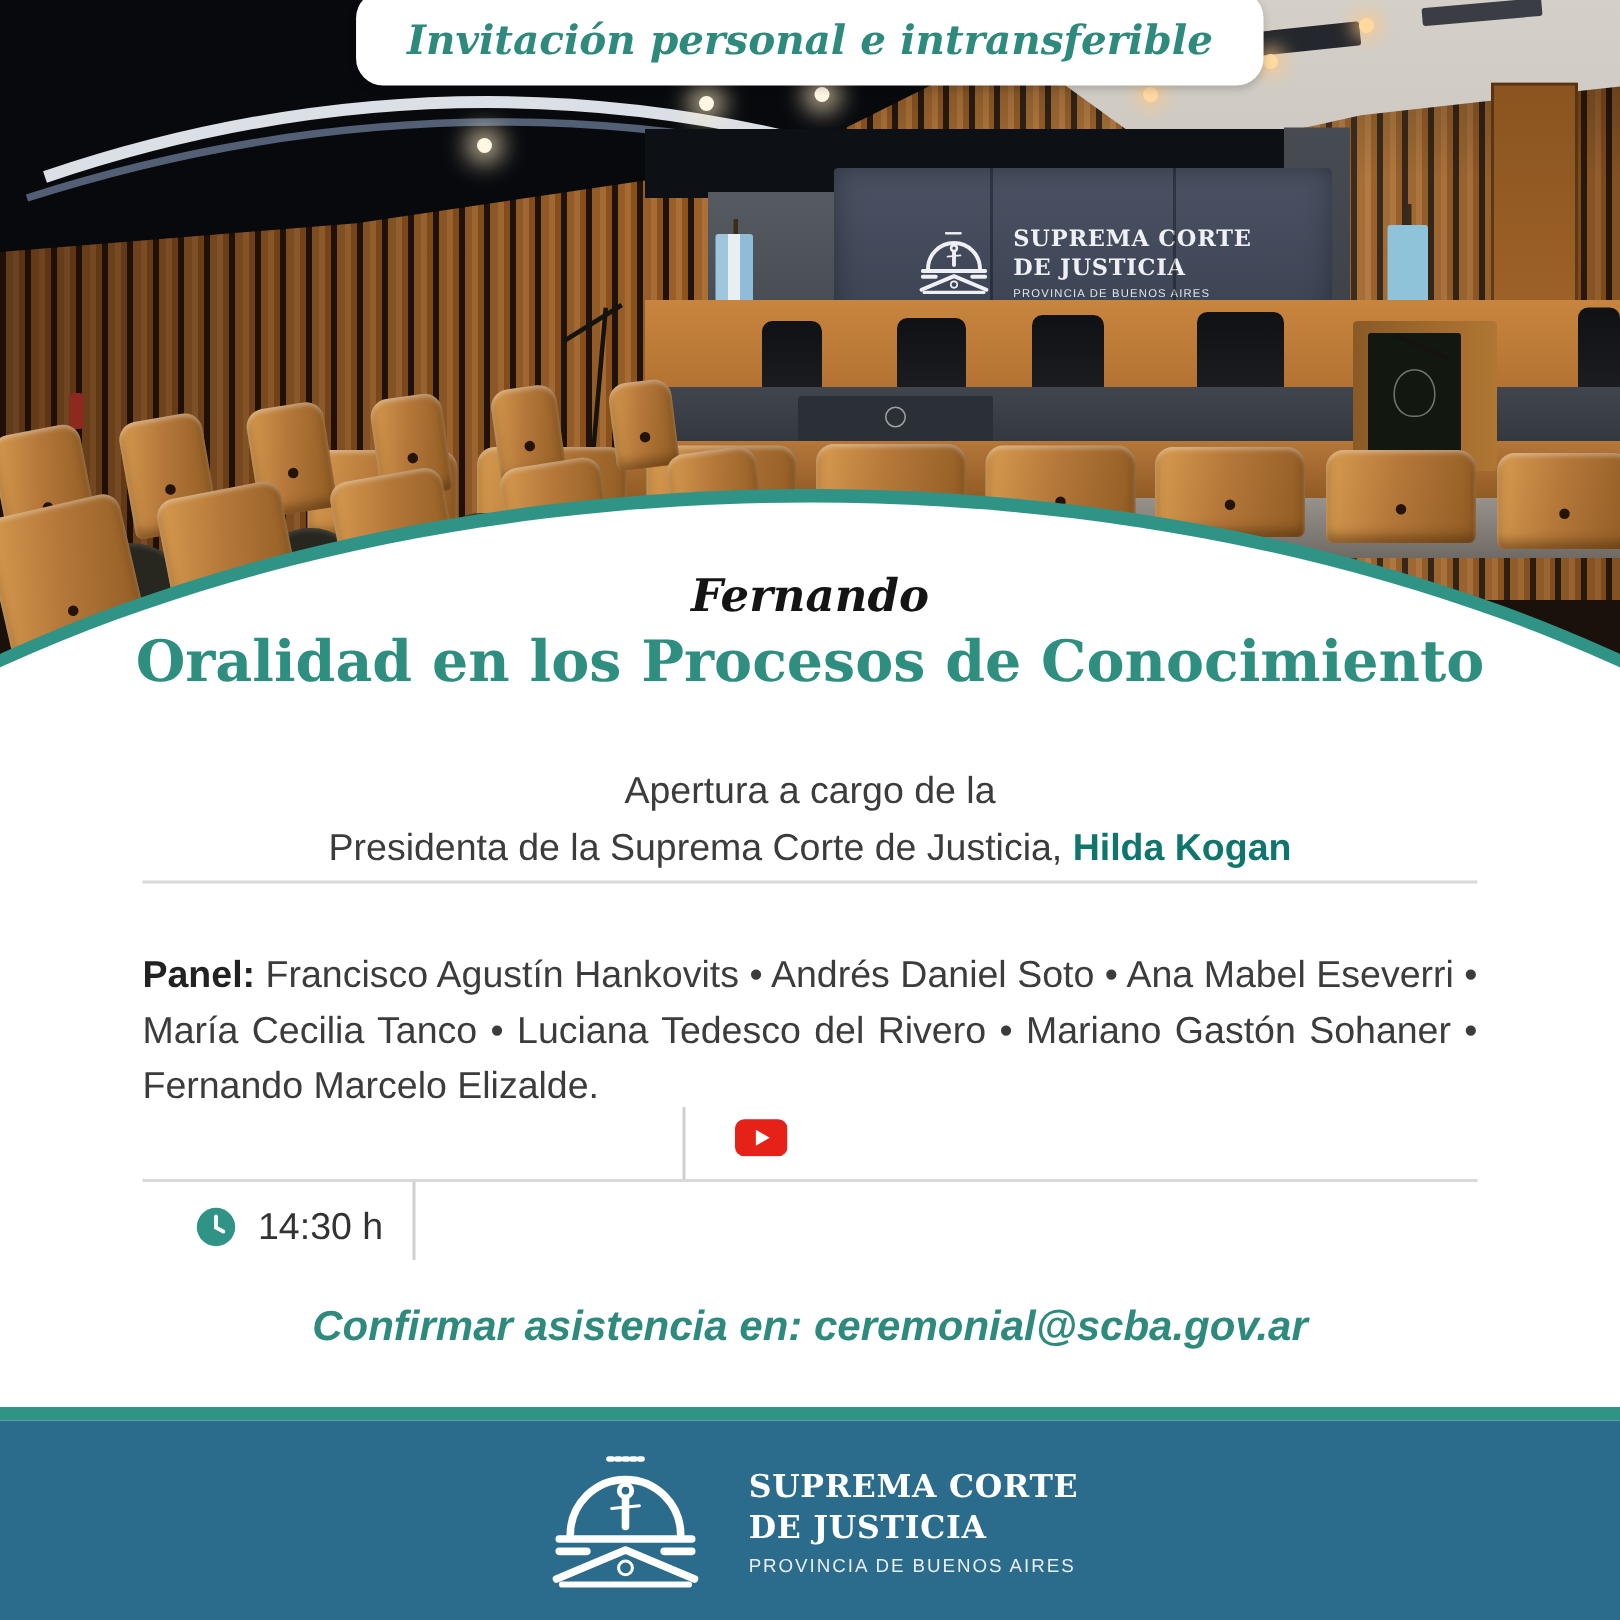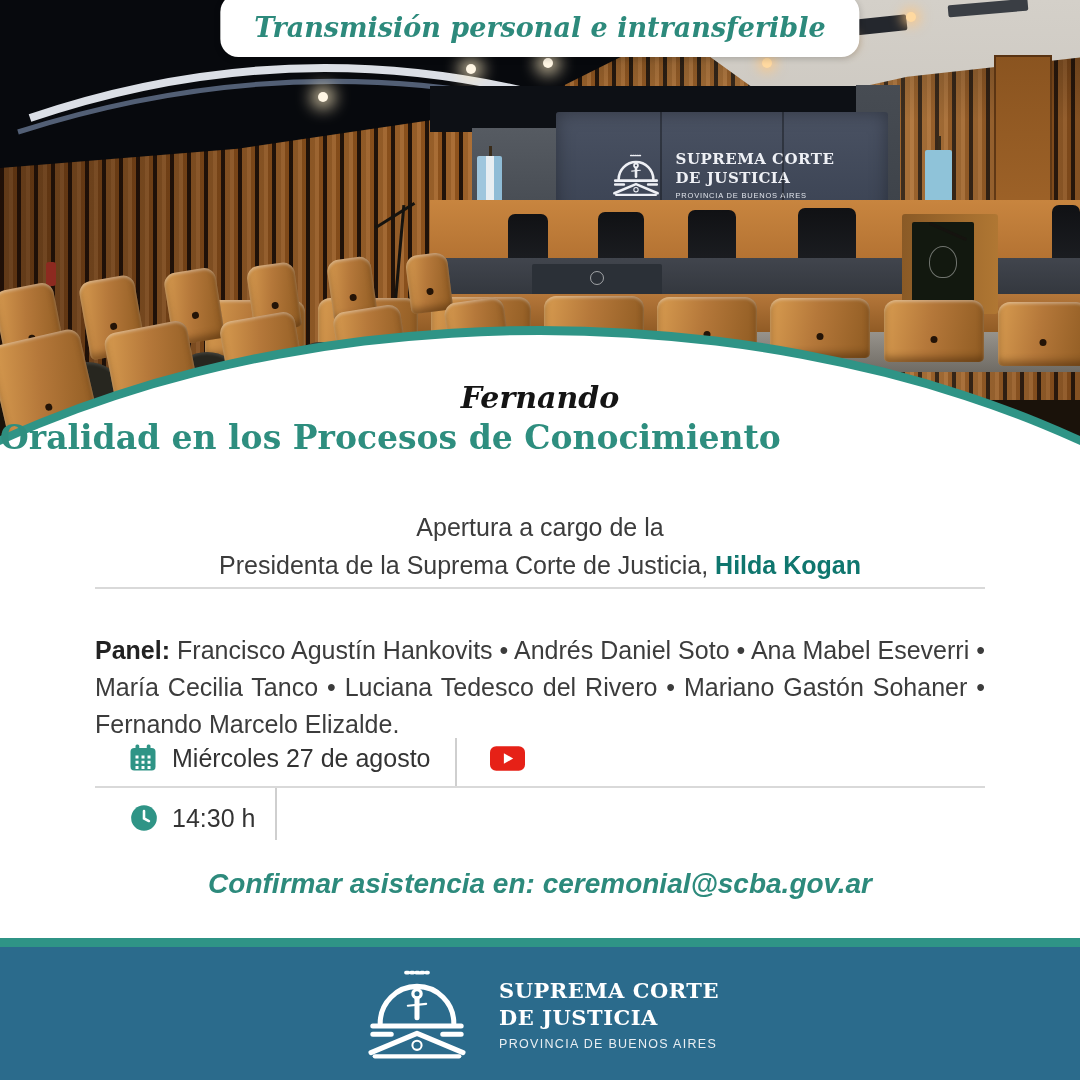--- a/index.html
+++ b/index.html
@@ -67,22 +67,22 @@
 
   
   .badge{position:absolute;left:50%;top:-6px;transform:translateX(-50%);background:#fff;
          border-radius:18px;padding:18px 34px 14px;box-shadow:0 2px 6px rgba(0,0,0,.18);}
   .badge span{font-family:"DejaVu Serif",serif;font-style:italic;font-weight:bold;
          font-size:27px;color:#2d8a7c;white-space:nowrap;}
 
   
   .kicker{position:absolute;left:0;top:380px;width:1080px;text-align:center;
           font-family:"DejaVu Serif",serif;font-style:italic;font-weight:bold;font-size:30px;color:#141414;}
-  .title{position:absolute;left:0;top:418px;width:1080px;text-align:left;
-         font-family:"DejaVu Serif",serif;font-weight:bold;font-size:33px;color:#2e8e7f;}
+  .title{position:absolute;left:0;top:418px;width:1080px;text-align:center;
+         font-family:"DejaVu Serif",serif;font-weight:bold;font-size:38px;color:#2e8e7f;}
   .opening{position:absolute;left:0;top:508px;width:1080px;text-align:center;
            font-size:25px;line-height:38px;color:#3c3c3c;}
   .opening b{color:#0f766e;}
   .rule{position:absolute;left:95px;width:890px;height:2px;background:#d9d9d9;}
   .panel{position:absolute;left:95px;top:607px;width:890px;font-size:25px;line-height:37px;
          color:#3c3c3c;text-align:justify;}
   .panel b{color:#222;}
   .detail-row{position:absolute;height:36px;display:flex;align-items:center;gap:14px;
          font-size:25px;color:#333;}
   .vrule{position:absolute;width:2px;background:#cfcfcf;}
@@ -248,54 +248,35 @@
       </div>
     <div class="seat" style="left:448px;top:300px;width:60px;height:76px;transform:rotate(-8deg);">
         <div class="dot"></div>
       </div>
   </div>
 
   <div class="arc-teal"></div>
   <div class="arc-white"></div>
 
   <div class="badge">
-    <span>Transmisión personal e intransferible</span>
+    <span>Invitación personal e intransferible</span>
   </div>
 
   <div class="kicker">Fernando</div>
   <div class="title">Oralidad en los Procesos de Conocimiento</div>
 
   <div class="opening">
     <div>Apertura a cargo de la</div>
     <div><span>Presidenta de la Suprema Corte de Justicia,</span><b> Hilda Kogan</b></div>
   </div>
 
   <div class="rule" style="top:587px;"></div>
 
   <p class="panel"><b>Panel:</b><span> Francisco Agustín Hankovits • Andrés Daniel Soto • Ana Mabel Eseverri • María Cecilia Tanco • Luciana Tedesco del Rivero • Mariano Gastón Sohaner • Fernando Marcelo Elizalde.</span></p>
 
-  <div class="detail-row" style="left:128px;top:740px;">
-    <svg width="30" height="30" viewBox="0 0 24 24">
-      <rect x="2" y="4" width="20" height="18" rx="3" fill="#2F9486"></rect>
-      <rect x="6" y="1.2" width="3" height="5" rx="1.2" fill="#2F9486"></rect>
-      <rect x="15" y="1.2" width="3" height="5" rx="1.2" fill="#2F9486"></rect>
-      <g fill="#ffffff">
-        <rect x="6" y="10" width="2.4" height="2.4"></rect>
-          <rect x="10.8" y="10" width="2.4" height="2.4"></rect>
-          <rect x="15.6" y="10" width="2.4" height="2.4"></rect>
-        <rect x="6" y="14.2" width="2.4" height="2.4"></rect>
-          <rect x="10.8" y="14.2" width="2.4" height="2.4"></rect>
-          <rect x="15.6" y="14.2" width="2.4" height="2.4"></rect>
-        <rect x="6" y="18.4" width="2.4" height="2.4"></rect>
-          <rect x="10.8" y="18.4" width="2.4" height="2.4"></rect>
-          <rect x="15.6" y="18.4" width="2.4" height="2.4"></rect>
-      </g>
-    </svg>
-    <span>Miércoles 27 de agosto</span>
-  </div>
 
   <div class="detail-row" style="left:490px;top:740px;">
     <svg width="35" height="25" viewBox="0 0 34 24">
       <rect x="0" y="0" width="34" height="24" rx="6" fill="#E62117"></rect>
       <path d="M13.5,6.8 L22.5,12 L13.5,17.2 Z" fill="#ffffff"></path>
     </svg>
   </div>
 
   <div class="vrule" style="left:455px;top:738px;height:48px;"></div>
   <div class="rule" style="top:786px;"></div>

